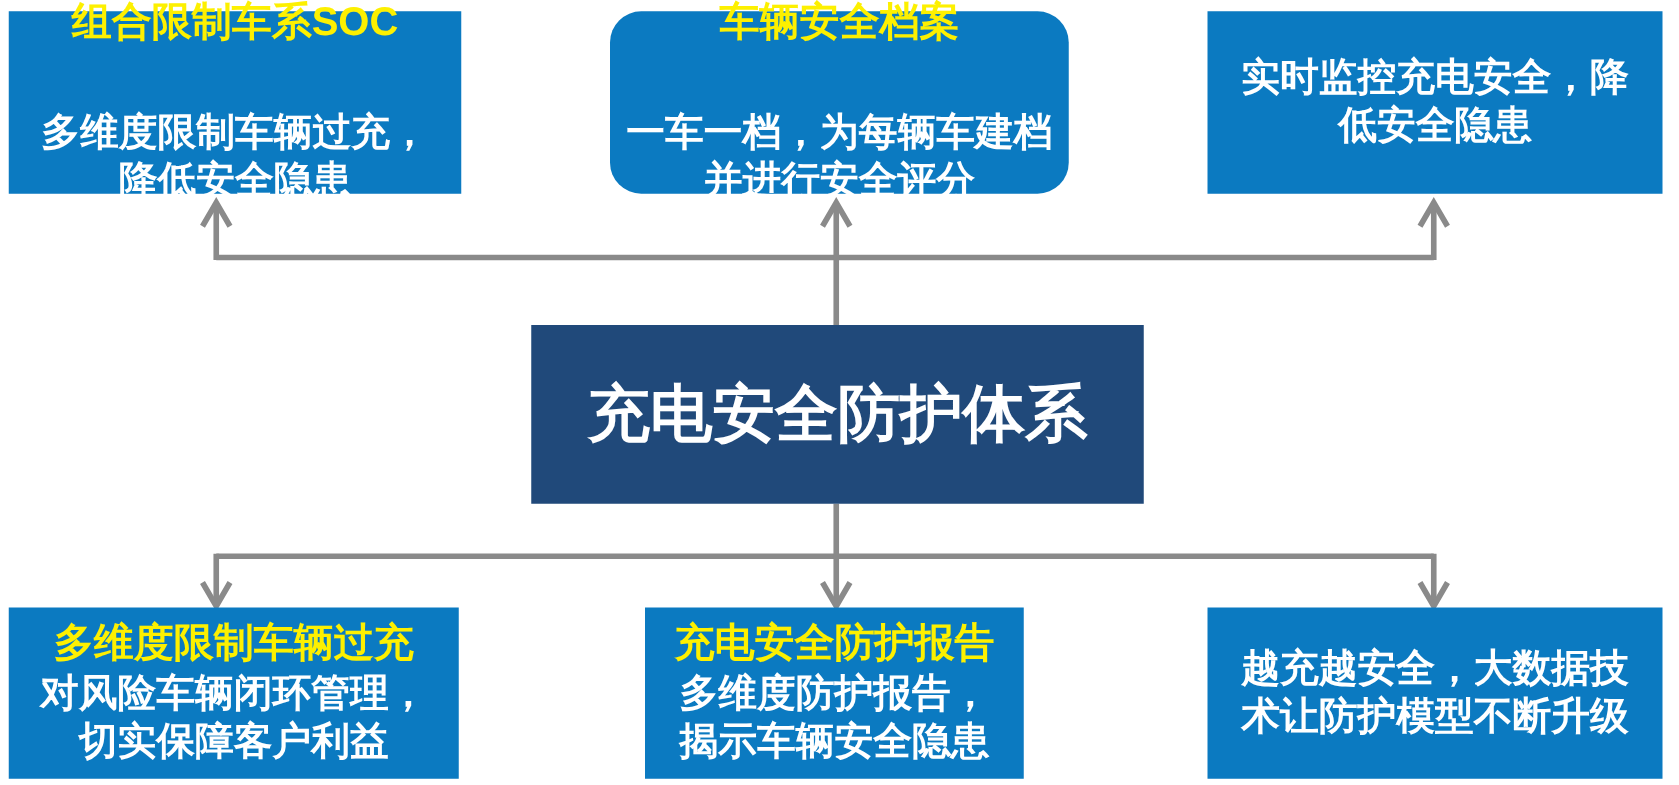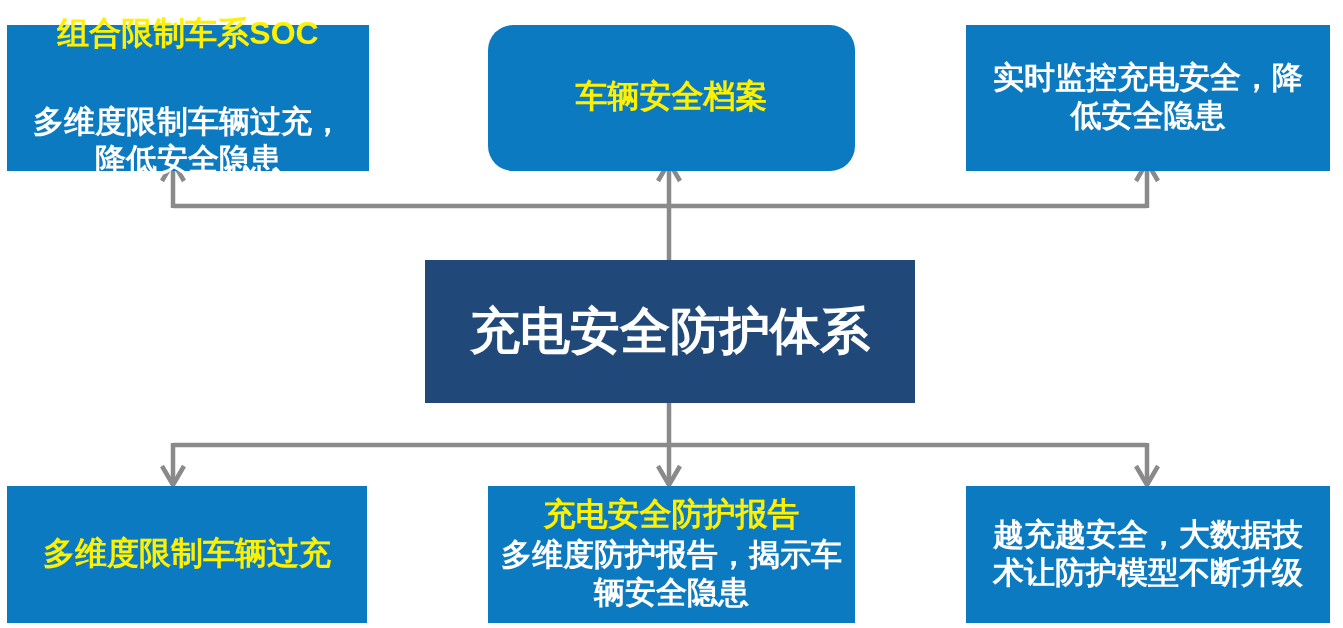--- a/index.html
+++ b/index.html
@@ -33,27 +33,27 @@
     font-weight: bold;
     line-height: 1.25;
     white-space: nowrap;
   }
   .fbox-desc {
     font-size: 31px;
     font-weight: bold;
     line-height: 1.22;
     margin-top: 2px;
   }
-  .fbox.top { top: 25px; height: 146px; gap: 48px; }
+  .fbox.top { top: 9px; height: 146px; gap: 48px; }
   .fbox.bottom { top: 486px; height: 137px; }
   .pos-tl { left: 7px;   width: 362px; }
   .pos-tc { left: 488px; width: 367px; border-radius: 25px; }
   .pos-tr { left: 966px; width: 364px; }
   .pos-bl { left: 7px;   width: 360px; }
-  .pos-bc { left: 488px; width: 367px; }
+  .pos-bc { left: 516px; width: 303px; }
   .pos-br { left: 966px; width: 364px; }
   .center-box {
     position: absolute;
     left: 425px; top: 260px;
     width: 490px; height: 143px;
     background: var(--box-navy, #20497a);
     color: var(--text-white, #ffffff);
     display: flex; align-items: center; justify-content: center;
   }
   .center-title {
@@ -86,31 +86,33 @@
     <polyline points="1147,443 1147,482" stroke="var(--arrow-gray)" stroke-width="4.5"></polyline>
     <polyline points="1136,466 1147,485 1158,466" stroke="var(--arrow-gray)" stroke-width="4.5"></polyline>
   </svg>
 
   <div class="fbox top pos-tl">
     <div class="fbox-title">组合限制车系SOC</div>
     <div class="fbox-desc">多维度限制车辆过充，降低安全隐患</div>
   </div>
   <div class="fbox top pos-tc">
     <div class="fbox-title">车辆安全档案</div>
+    <div class="fbox-desc">一车一档，为每辆车建档并进行安全评分</div>
   </div>
   <div class="fbox top pos-tr">
     <div class="fbox-desc">实时监控充电安全，降低安全隐患</div>
   </div>
 
   <div class="center-box">
     <div class="center-title">充电安全防护体系</div>
   </div>
 
   <div class="fbox bottom pos-bl">
     <div class="fbox-title">多维度限制车辆过充</div>
+    <div class="fbox-desc">对风险车辆闭环管理，切实保障客户利益</div>
   </div>
   <div class="fbox bottom pos-bc">
     <div class="fbox-title">充电安全防护报告</div>
     <div class="fbox-desc">多维度防护报告，揭示车辆安全隐患</div>
   </div>
   <div class="fbox bottom pos-br">
     <div class="fbox-desc">越充越安全，大数据技术让防护模型不断升级</div>
   </div>
 
 </div>

